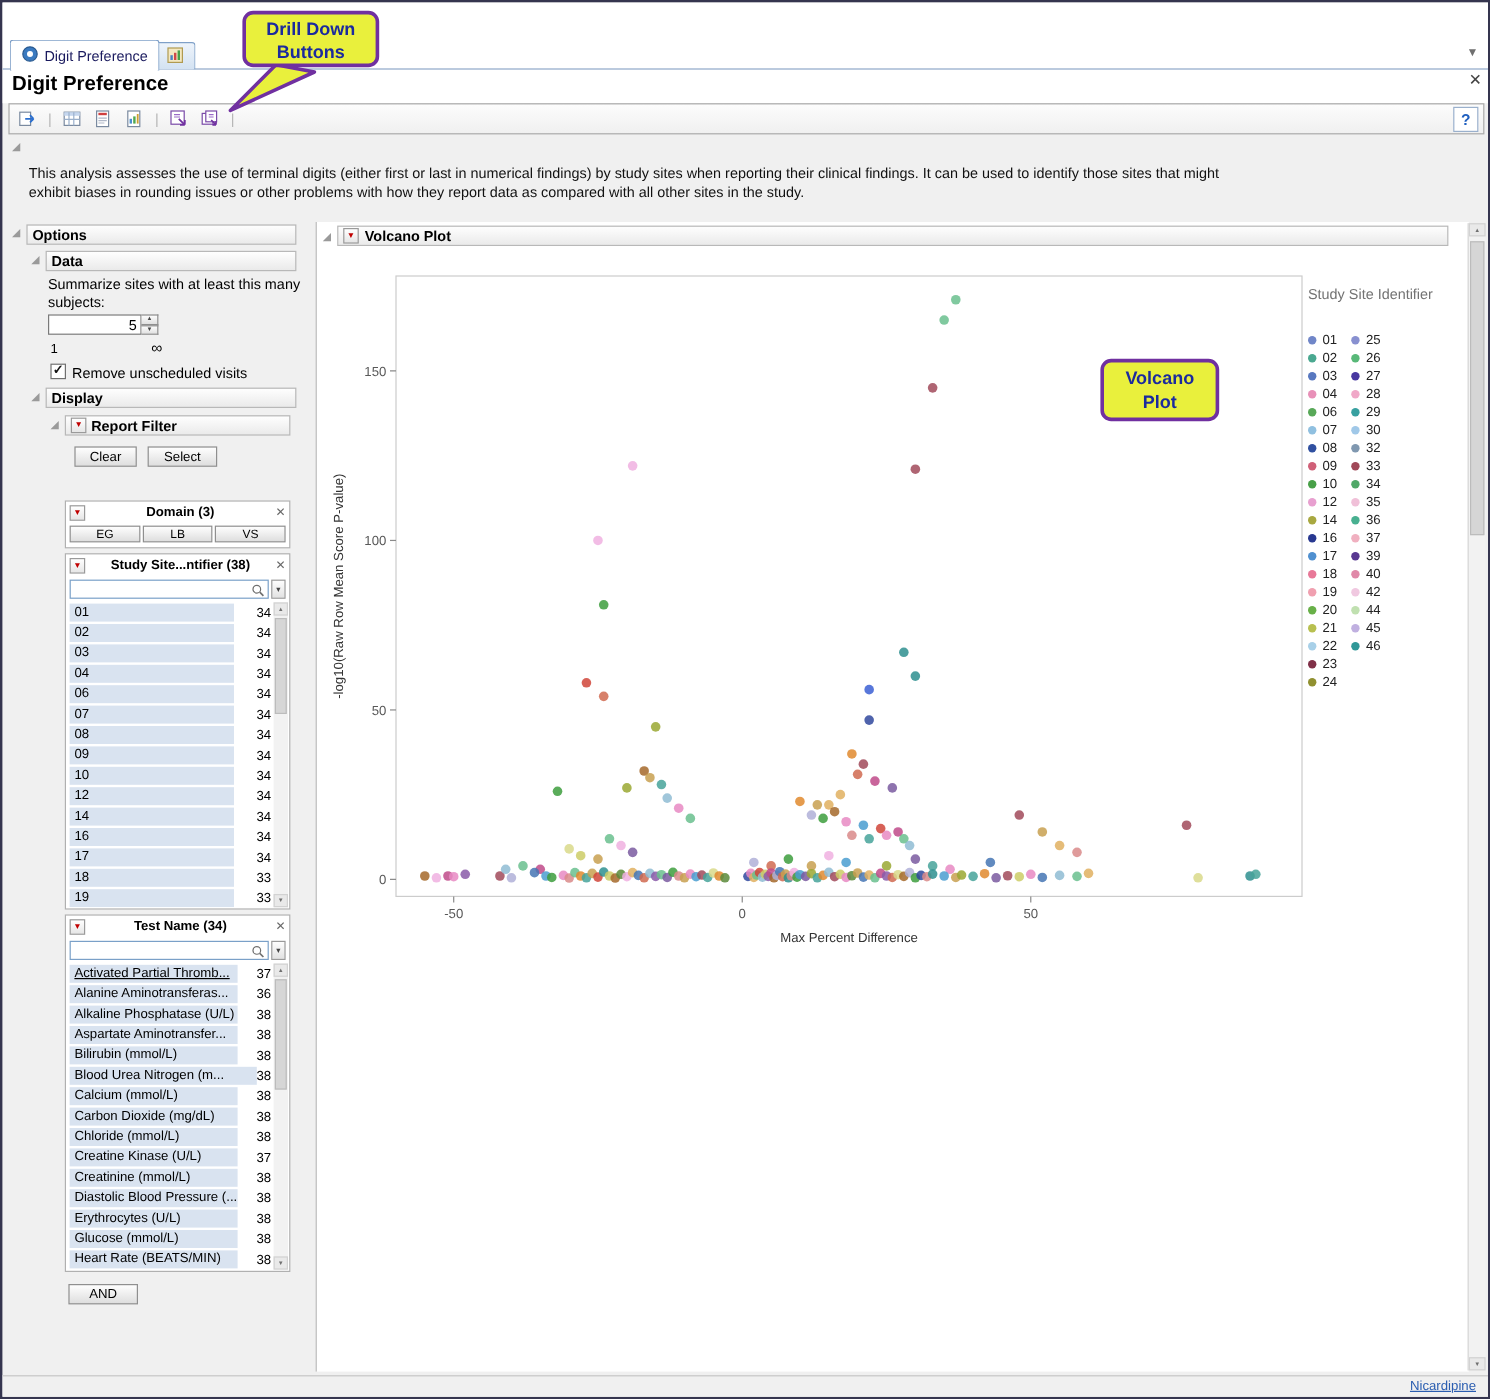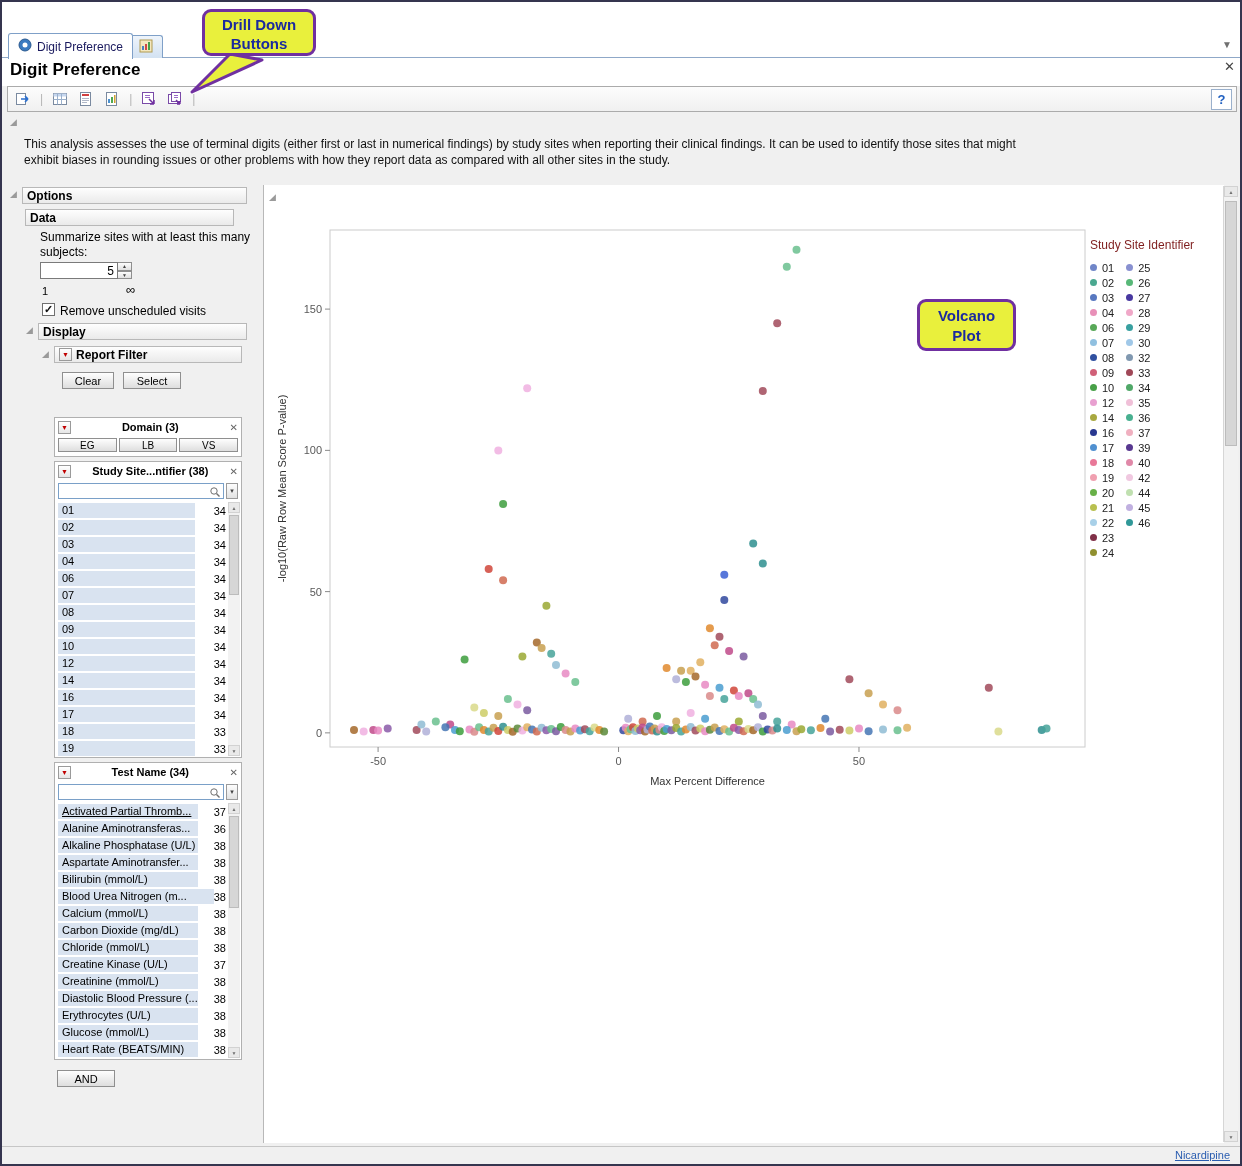--- a/index.html
+++ b/index.html
@@ -50,21 +50,21 @@
   .list-scroll{width:12px;top:40px;bottom:1px;right:1px;}
   .vs-up,.vs-down{position:absolute;left:0;width:100%;height:11px;font-size:5px;color:#707070;display:flex;align-items:center;justify-content:center;background:#e9e9e9;border:1px solid #d2d2d2;box-sizing:border-box;}
   .vs-up{top:0;}.vs-down{bottom:0;}
   .vs-thumb{position:absolute;left:1px;right:1px;background:#d6d6d6;border:1px solid #bcbcbc;box-sizing:border-box;}
   
   #rpanel{position:absolute;left:261px;top:183px;width:960px;height:958px;background:#ffffff;border-left:1px solid #b8b8b8;}
   #plot-svg{position:absolute;left:268px;top:226px;}
   .ticklab{font-size:11px;fill:#595959;font-family:"Liberation Sans",sans-serif;}
   .axlab{font-size:11px;fill:#333;font-family:"Liberation Sans",sans-serif;}
   #legend{position:absolute;left:1088px;top:236px;width:134px;}
-  #legend-title{font-size:12px;color:#7f1d1d;margin-bottom:8px;}
+  #legend-title{font-size:12px;color:#737373;margin-bottom:24px;}
   #legend-cols{display:flex;gap:12px;}
   .lg-item{display:flex;align-items:center;gap:5px;height:15px;font-size:11px;color:#222;}
   .lg-dot{width:7px;height:7px;border-radius:50%;flex:0 0 auto;}
   
   #statusbar{position:absolute;left:0;top:1144px;width:100%;height:18px;background:#f0f0f0;border-top:1px solid #c6c6c6;}
   #status-link{position:absolute;right:10px;top:1147px;font-size:11px;color:#2a5db0;text-decoration:underline;}
   
   .callout{position:absolute;border:3px solid #7030a0;border-radius:9px;background:#e9f03c;text-align:center;font-weight:bold;font-size:15px;color:#1b2a9e;z-index:50;box-sizing:border-box;}
   #co1{left:200px;top:7px;width:114px;height:47px;line-height:19px;padding-top:3px;}
   #co2{left:915px;top:297px;width:99px;height:52px;line-height:20px;padding-top:4px;}
@@ -151,21 +151,21 @@
   <span class="disc" style="left:8px;top:115px;">◢</span>
   <div id="desc-text">
     <div>This analysis assesses the use of terminal digits (either first or last in numerical findings) by study sites when reporting their clinical findings. It can be used to identify those sites that might</div>
     <div>exhibit biases in rounding issues or other problems with how they report data as compared with all other sites in the study.</div>
   </div>
 
   <span class="disc" style="left:8px;top:187px;">◢</span>
   <div class="hbar" style="left:20px;top:185px;width:225px;">Options</div>
 
   <span class="disc" style="left:24px;top:209px;">◢</span>
-  <div class="hbar" style="left:23px;top:207px;width:209px;">Data</div>
+  <div class="hbar" style="left:36px;top:207px;width:209px;">Data</div>
 
   <div class="abs" style="left:38px;top:228px;font-size:12px;">Summarize sites with at least this many</div>
   <div class="abs" style="left:38px;top:243px;font-size:12px;">subjects:</div>
 
   <div id="spinner">
     <input id="spin-input" value="5" style="">
     <div id="spin-btns">
       <span>▲</span>
       <span>▼</span>
     </div>
@@ -366,20 +366,24 @@
       <span class="vs-up">▲</span>
       <div class="vs-thumb" style="top:13px;height:92px;"></div>
       <span class="vs-down">▼</span>
     </div>
   </div>
 
   <div class="btn abs" style="left:55px;top:1068px;width:58px;height:17px;">AND</div>
 
   <div id="rpanel"></div>
   <span class="disc" style="left:267px;top:190px;">◢</span>
+  <div class="hbar" style="left:279px;top:186px;width:926px;display:flex;align-items:center;gap:5px;">
+    <span class="rtri">▼</span>
+    <span>Volcano Plot</span>
+  </div>
 
   <svg id="plot-svg" width="830" height="560">
       <rect x="60" y="2" width="755" height="517" fill="#ffffff" stroke="#cccccc"></rect>
       <line x1="108.08917197452229" y1="519" x2="108.08917197452229" y2="524" stroke="#8a8a8a"></line>
       <text x="108.08917197452229" y="537" text-anchor="middle" class="ticklab">-50</text>
       <line x1="348.5350318471338" y1="519" x2="348.5350318471338" y2="524" stroke="#8a8a8a"></line>
       <text x="348.5350318471338" y="537" text-anchor="middle" class="ticklab">0</text>
       <line x1="588.9808917197452" y1="519" x2="588.9808917197452" y2="524" stroke="#8a8a8a"></line>
       <text x="588.9808917197452" y="537" text-anchor="middle" class="ticklab">50</text>
       <line x1="55" y1="504.8743169398907" x2="60" y2="504.8743169398907" stroke="#8a8a8a"></line>

